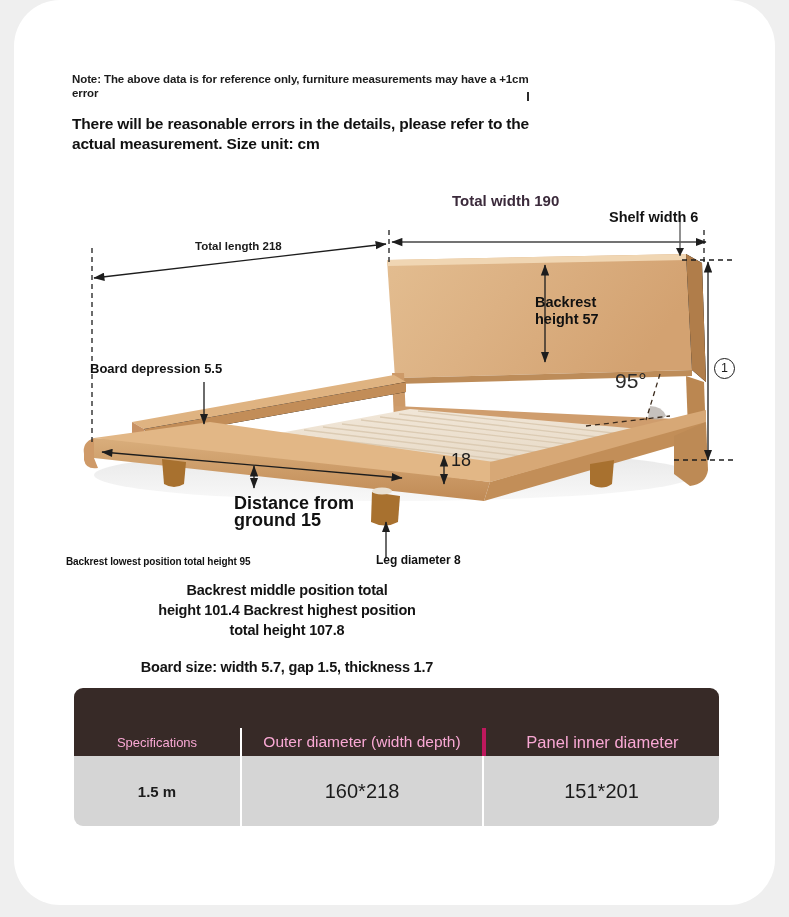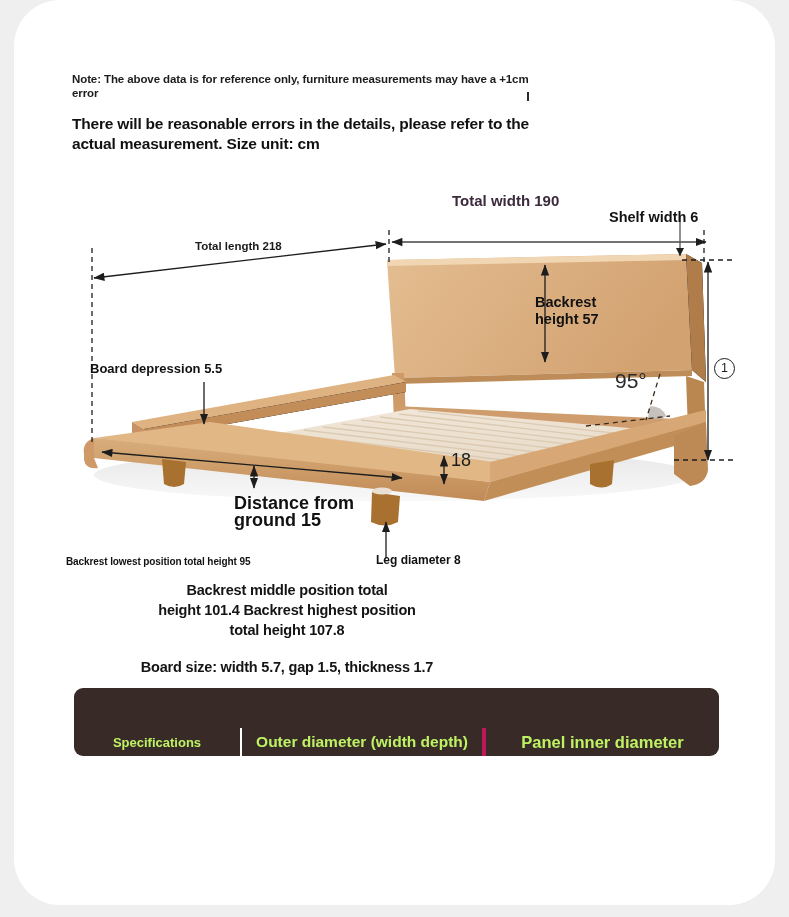--- a/index.html
+++ b/index.html
@@ -181,22 +181,22 @@
     align-items: center;
     justify-content: center;
     box-sizing: border-box;
     text-align: center;
   }
   .c1 { width: 166px; }
   .c2 { width: 242px; }
   .c3 { width: 237px; }
 
   .trow.head .tcell {
-    color: #bef264;
-    font-weight: bold;
+    color: #f9a8d4;
+    font-weight: normal;
     margin-top: 40px;
   }
   .trow.head .c1 { font-size: 13px; }
   .trow.head .c2 { font-size: 15.5px; border-left: 2px solid #ffffff; }
   .trow.head .c3 { font-size: 16.5px; border-left: 4px solid #be185d; }
 
   .trow.r1 .tcell, .trow.r2 .tcell { color: #1b1b1b; }
   .trow.r1 .c2, .trow.r1 .c3,
   .trow.r2 .c2, .trow.r2 .c3 { border-left: 2px solid #ffffff; }
   .spec-name { font-size: 15px; font-weight: bold; }
@@ -363,15 +363,20 @@
     <div class="summary-line">total height 107.8</div>
     <div class="summary-line" id="board-size-line">Board size: width 5.7, gap 1.5, thickness 1.7</div>
   </div>
 
   <div id="spec-table">
     <div class="trow head">
       <div class="tcell c1">Specifications</div>
       <div class="tcell c2">Outer diameter (width depth)</div>
       <div class="tcell c3">Panel inner diameter</div>
     </div>
+    <div class="trow r1">
+      <div class="tcell c1 spec-name">1.5 m</div>
+      <div class="tcell c2 spec-val">160*218</div>
+      <div class="tcell c3 spec-val">151*201</div>
+    </div>
   </div>
 
 </div>
 
 </body></html>

